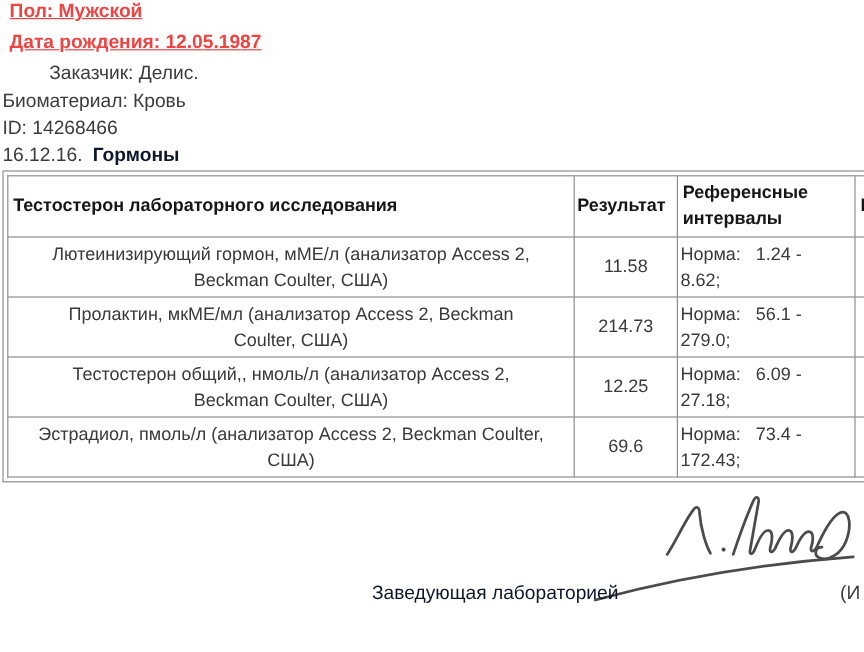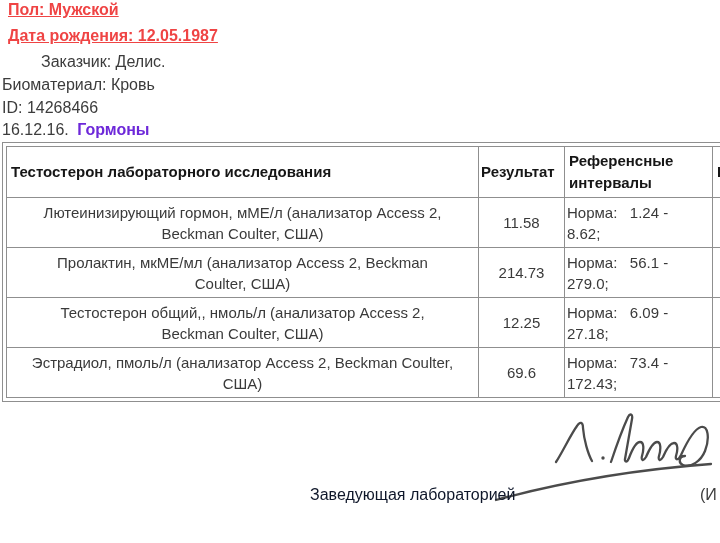--- a/index.html
+++ b/index.html
@@ -6,21 +6,21 @@
   body {
     width: 720px; height: 543px;
     position: relative;
     overflow: hidden;
     background: #ffffff;
     font-family: "Liberation Sans", sans-serif;
   }
   .abs { position: absolute; white-space: nowrap; }
   .doc-bold { font-weight: 700; color: #ef4444; font-size: 16px; text-decoration: underline; }
   .doc-reg  { font-weight: 400; color: #3c3c3c; font-size: 16px; }
-  .inline-bold { font-weight: 700; color: #6d28d9; }
+  .inline-bold { font-weight: 700; color: #0f172a; }
 
   
   .table-wrap {
     position: absolute;
     left: 2px; top: 142px;
     width: 829px;
     border: 1px solid #8f8f8f;
     padding: 3px;
     background: #ffffff;
   }

